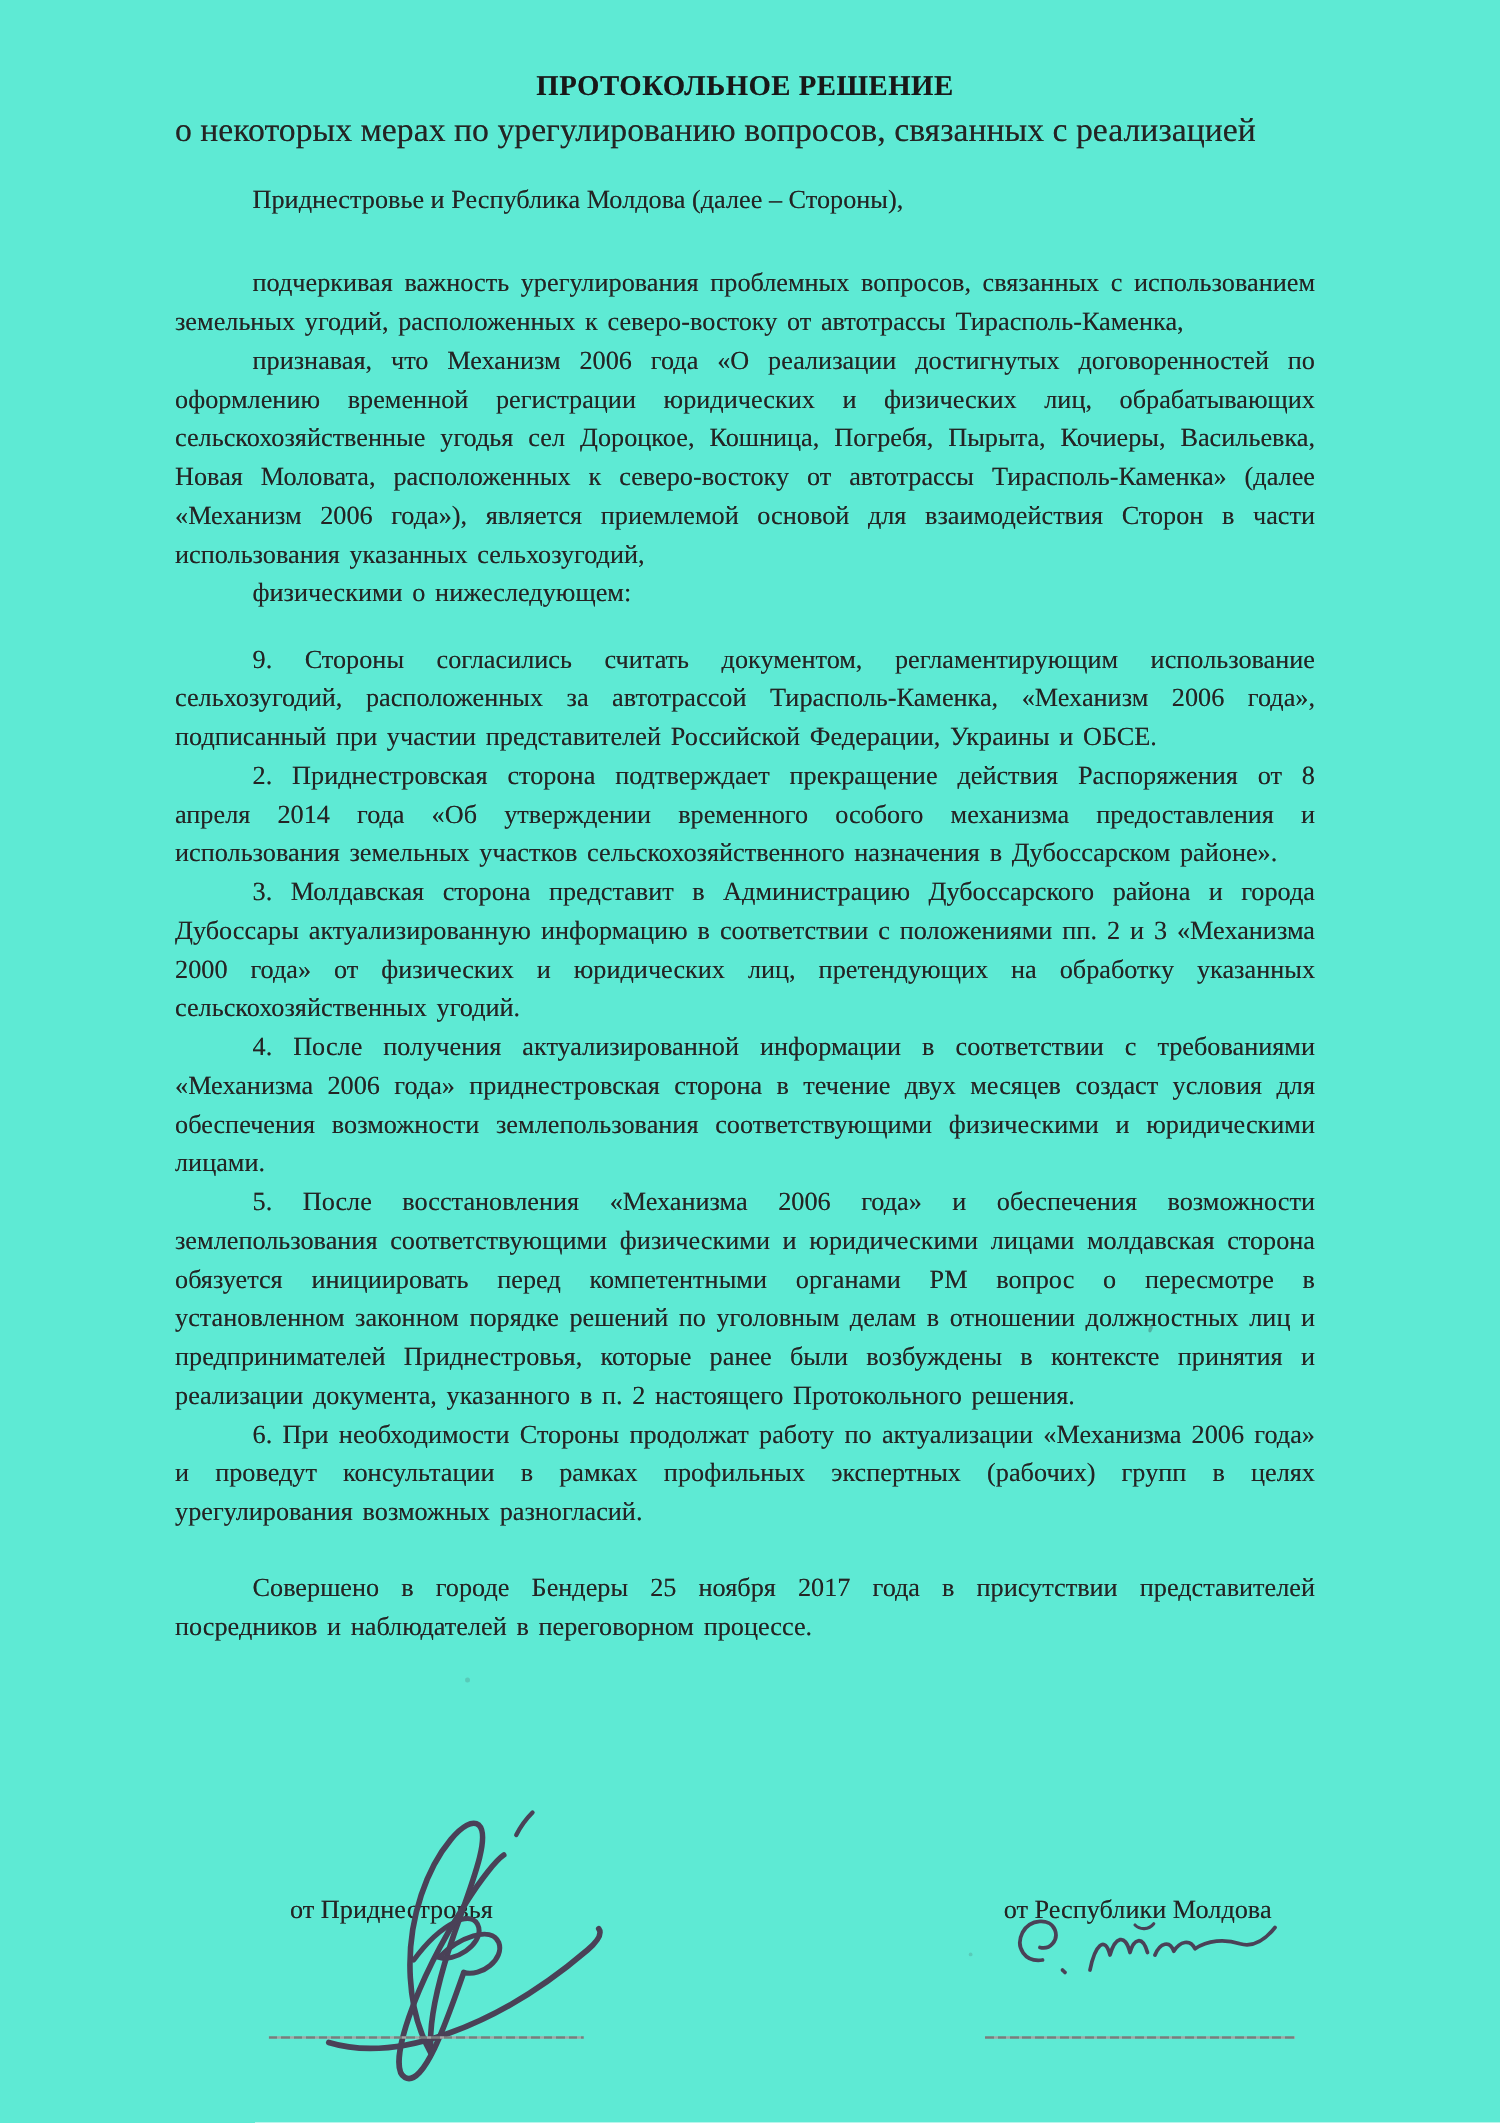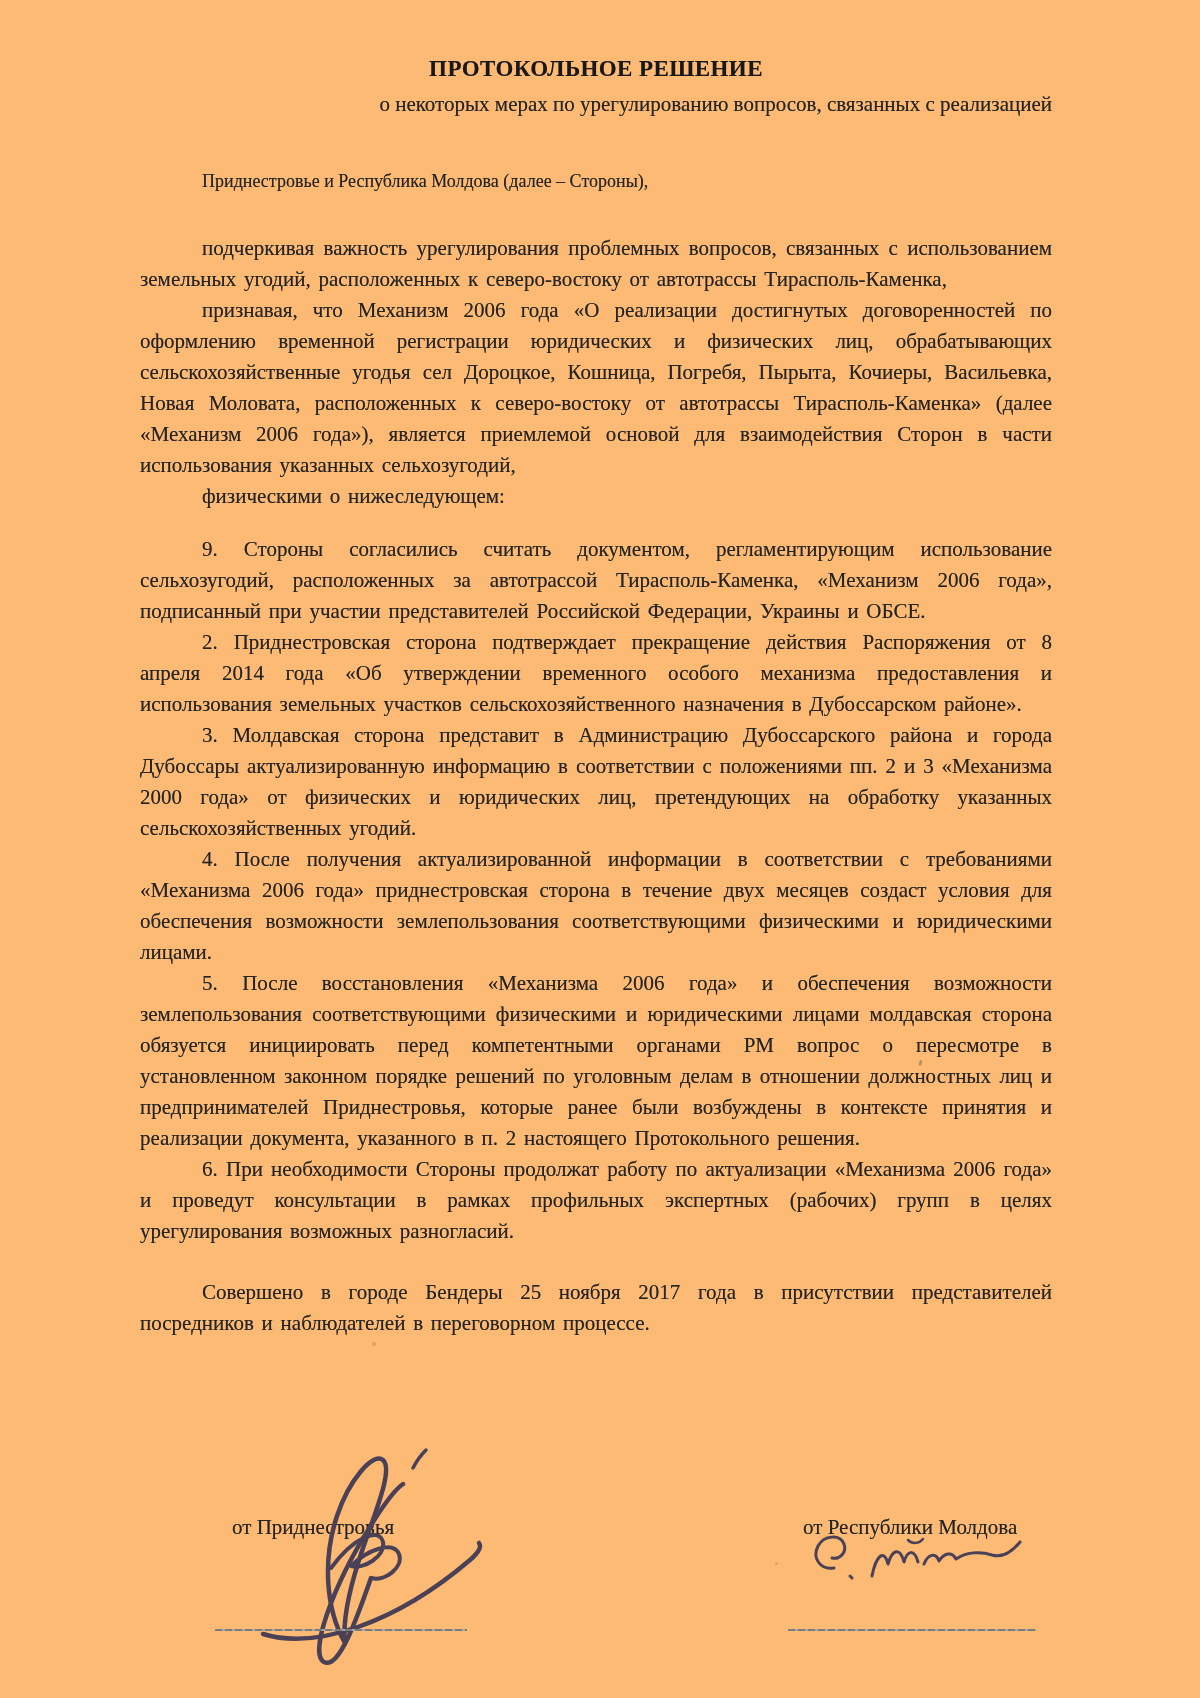--- a/index.html
+++ b/index.html
@@ -1,21 +1,21 @@
 <!DOCTYPE html>
 <html lang="ru"><head>
 <meta charset="utf-8">
 <style>
   * { margin: 0; padding: 0; box-sizing: border-box; }
   html, body { background: #ffffff; }
   .page {
     position: relative;
     width: 1200px;
     height: 1698px;
-    background: #fdba74;
+    background: #5eead4;
     font-family: "Liberation Serif", "DejaVu Serif", serif;
     color: #242424;
     overflow: hidden;
     text-shadow: 0 0 .5px rgba(40,40,40,.55);
   }
   .content {
     position: absolute;
     left: 140px;
     top: 0;
     width: 912px;
@@ -23,28 +23,28 @@
   .title {
     margin-top: 54px;
     font-size: 23px;
     line-height: 30px;
     font-weight: bold;
     text-align: center;
     letter-spacing: .4px;
     color: #181818;
   }
   .subtitle-line {
-    font-size: 21px;
+    font-size: 27px;
     line-height: 31px;
-    text-align: right;
+    text-align: left;
   }
   .subtitle-block { margin-top: 5px; }
   .parties {
-    margin-top: 46px;
-    font-size: 18px;
+    margin-top: 24px;
+    font-size: 21px;
     line-height: 31px;
     text-indent: 62px;
   }
   .para {
     font-size: 21px;
     line-height: 31px;
     text-align: justify;
     text-indent: 62px;
     word-spacing: 2.5px;
   }

